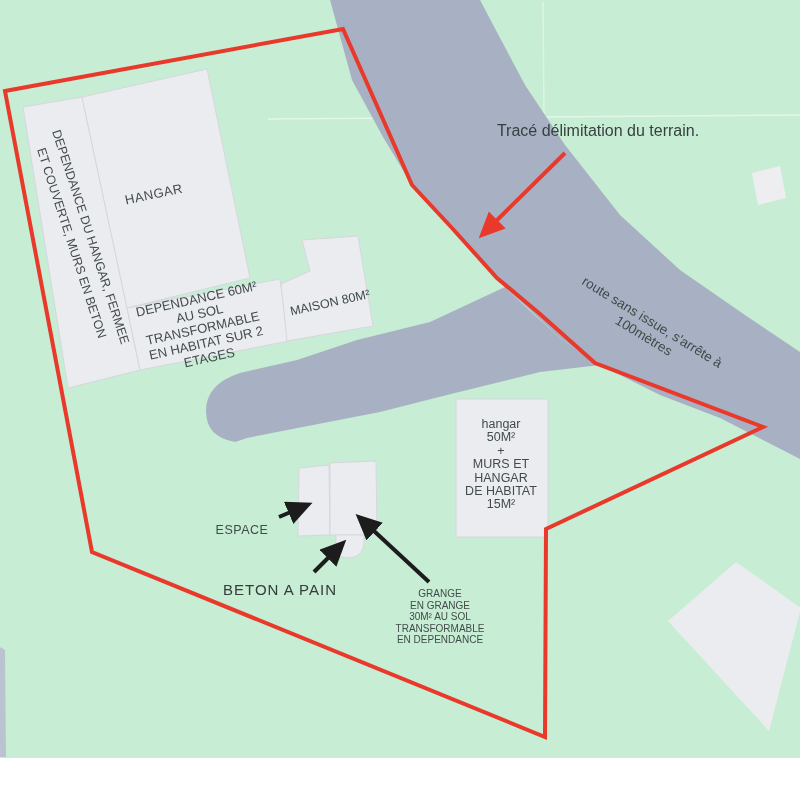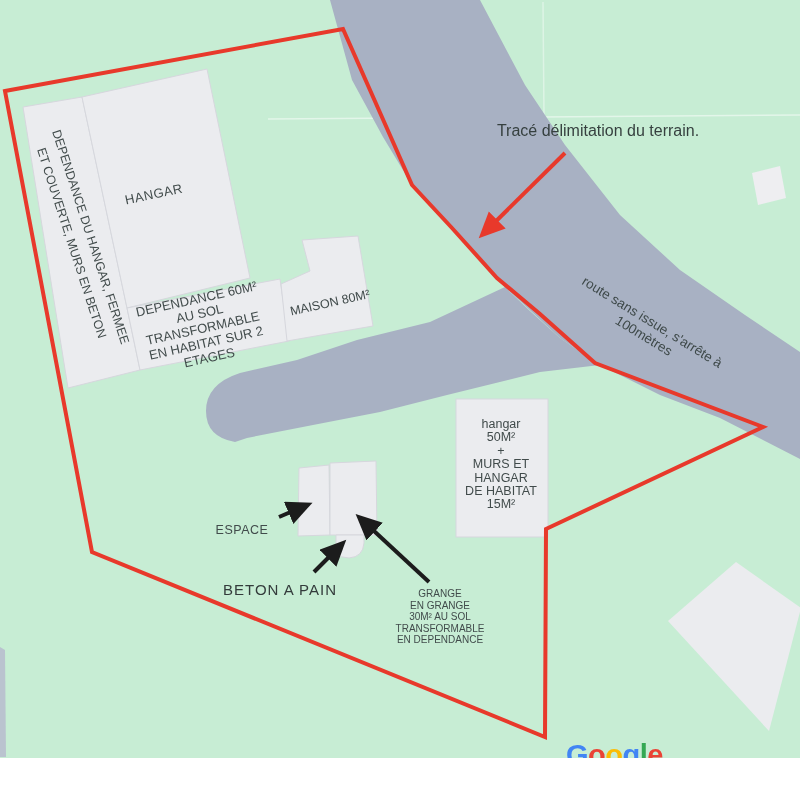--- a/index.html
+++ b/index.html
@@ -111,18 +111,15 @@
   <div class="lbl" style="left:280px;top:590px;font-size:15px;letter-spacing:1px;color:#333b3b;">BETON A PAIN</div>
 
   <div class="lbl" style="left:416px;top:617px;font-size:10px;margin-left:24px;">
     <span class="ln">GRANGE</span>
     <span class="ln">EN GRANGE</span>
     <span class="ln">30M² AU SOL</span>
     <span class="ln">TRANSFORMABLE</span>
     <span class="ln">EN DEPENDANCE</span>
   </div>
 
-  <div class="google">
-    <span style="color: rgb(66, 133, 244);">G</span><span style="color: rgb(234, 67, 53);">o</span><span style="color: rgb(251, 188, 5);">o</span><span style="color: rgb(66, 133, 244);">g</span><span style="color: rgb(52, 168, 83);">l</span><span style="color: rgb(234, 67, 53);">e</span>
-  </div>
 
   <div class="whiteband"></div>
 </div>
 
 </body></html>

